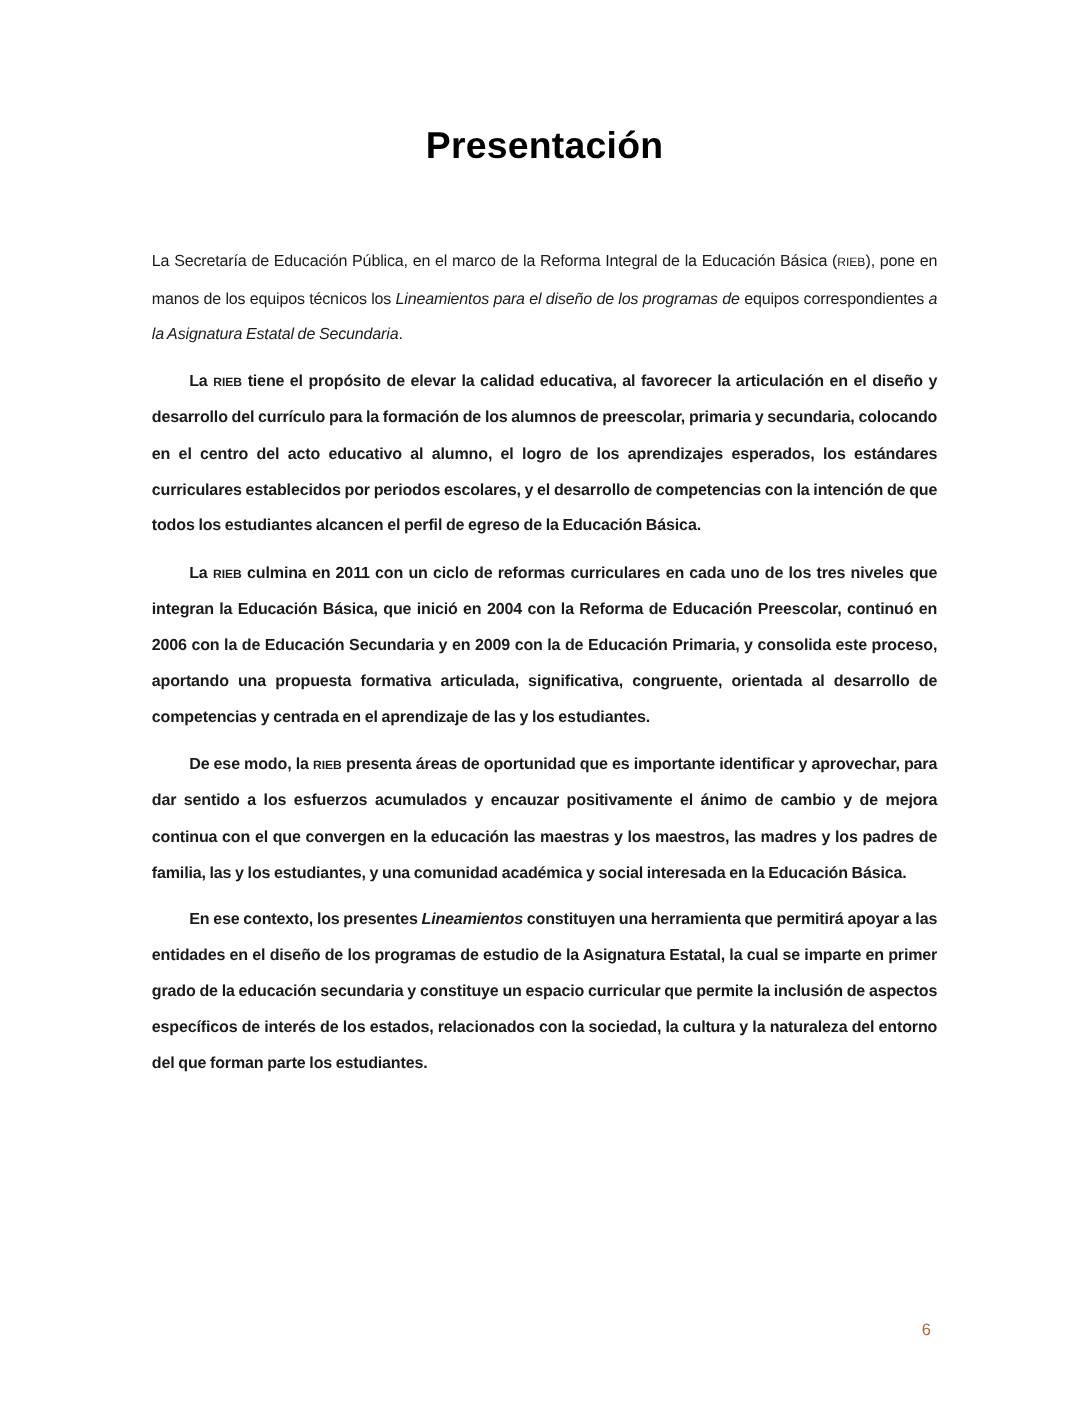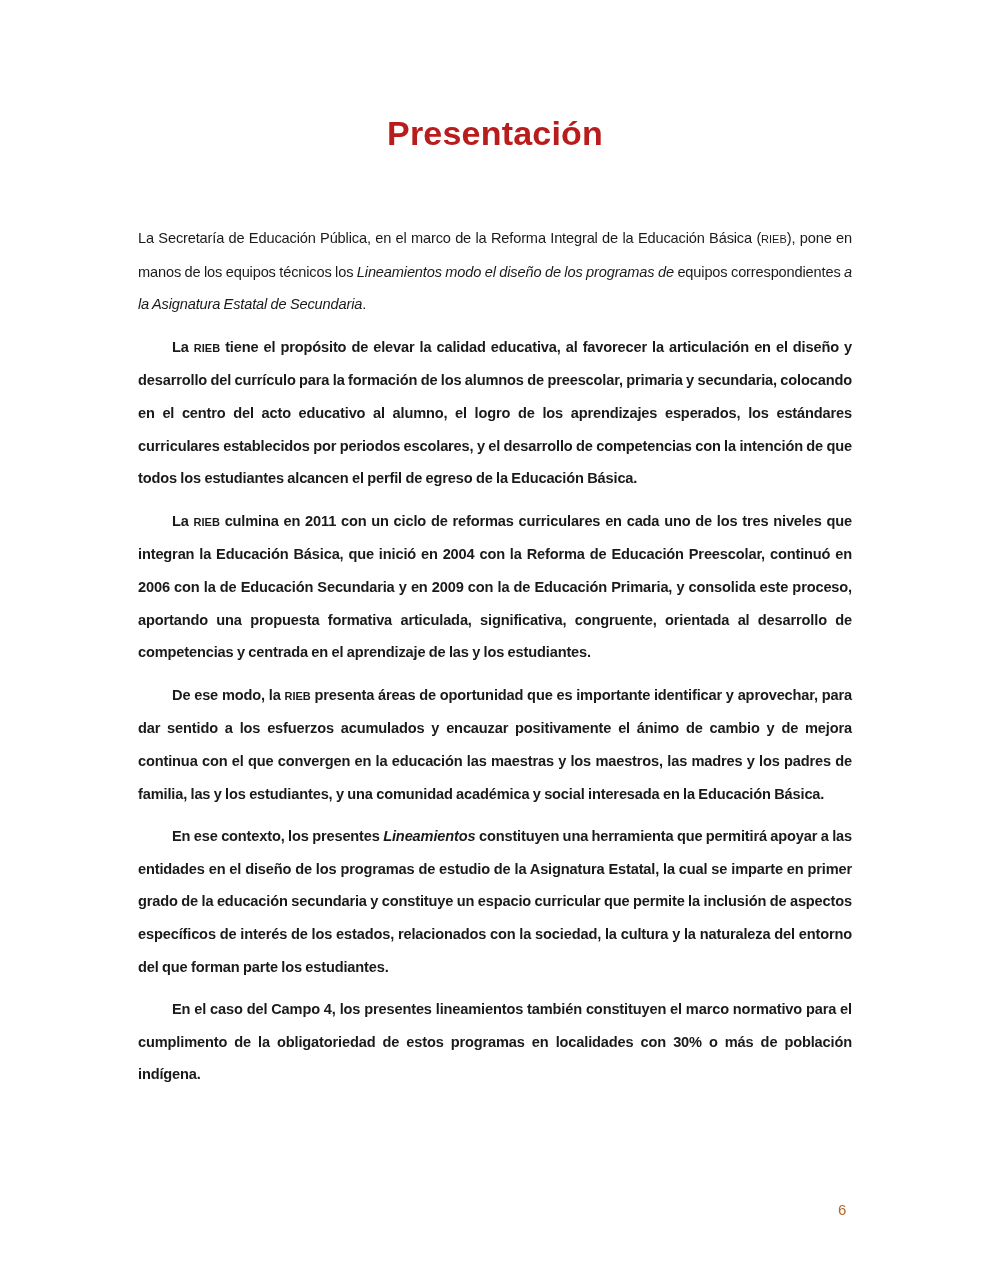--- a/index.html
+++ b/index.html
@@ -23,21 +23,21 @@
     }
     .title {
       position: absolute;
       left: 0;
       top: 114px;
       width: 990px;
       text-align: center;
       font-family: "Liberation Sans", sans-serif;
       font-weight: bold;
       font-size: 34px;
-      color: #b91c1c;
+      color: #000000;
       letter-spacing: 0.2px;
       margin: 0;
     }
     .body-text {
       position: absolute;
       left: 138px;
       top: 222px;
       width: 714px;
       font-family: "Liberation Sans", sans-serif;
       font-size: 14.6px;
@@ -70,29 +70,28 @@
   </style>
 </head>
 <body>
 
 <div class="page">
 
   <h1 class="title">Presentación</h1>
 
   <div class="body-text">
 
-    <p><span>La Secretaría de Educación Pública, en el marco de la Reforma Integral de la Educación Básica (</span><span class="acr">RIEB</span><span>), pone en manos de los equipos técnicos los </span><em>Lineamientos modo el diseño de los programas de</em><span> equipos correspondientes </span><em>a la Asignatura Estatal de Secundaria</em><span>.</span></p>
+    <p><span>La Secretaría de Educación Pública, en el marco de la Reforma Integral de la Educación Básica (</span><span class="acr">RIEB</span><span>), pone en manos de los equipos técnicos los </span><em>Lineamientos para el diseño de los programas de</em><span> equipos correspondientes </span><em>a la Asignatura Estatal de Secundaria</em><span>.</span></p>
 
     <p class="indent"><span>La </span><span class="acr">RIEB</span><span> tiene el propósito de elevar la calidad educativa, al favorecer la articulación en el diseño y desarrollo del currículo para la formación de los alumnos de preescolar, primaria y secundaria, colocando en el centro del acto educativo al alumno, el logro de los aprendizajes esperados, los estándares curriculares establecidos por periodos escolares, y el desarrollo de competencias con la intención de que todos los estudiantes alcancen el perfil de egreso de la Educación Básica.</span></p>
 
     <p class="indent"><span>La </span><span class="acr">RIEB</span><span> culmina en 2011 con un ciclo de reformas curriculares en cada uno de los tres niveles que integran la Educación Básica, que inició en 2004 con la Reforma de Educación Preescolar, continuó en 2006 con la de Educación Secundaria y en 2009 con la de Educación Primaria, y consolida este proceso, aportando una propuesta formativa articulada, significativa, congruente, orientada al desarrollo de competencias y centrada en el aprendizaje de las y los estudiantes.</span></p>
 
     <p class="indent"><span>De ese modo, la </span><span class="acr">RIEB</span><span> presenta áreas de oportunidad que es importante identificar y aprovechar, para dar sentido a los esfuerzos acumulados y encauzar positivamente el ánimo de cambio y de mejora continua con el que convergen en la educación las maestras y los maestros, las madres y los padres de familia, las y los estudiantes, y una comunidad académica y social interesada en la Educación Básica.</span></p>
 
     <p class="indent"><span>En ese contexto, los presentes </span><em>Lineamientos</em><span> constituyen una herramienta que permitirá apoyar a las entidades en el diseño de los programas de estudio de la Asignatura Estatal, la cual se imparte en primer grado de la educación secundaria y constituye un espacio curricular que permite la inclusión de aspectos específicos de interés de los estados, relacionados con la sociedad, la cultura y la naturaleza del entorno del que forman parte los estudiantes.</span></p>
 
-    <p class="indent"><span>En el caso del Campo 4, los presentes lineamientos también constituyen el marco normativo para el cumplimento de la obligatoriedad de estos programas en localidades con 30% o más de población indígena.</span></p>
 
   </div>
 
   <div class="page-number">6</div>
 
 </div>
 
 </body></html>

